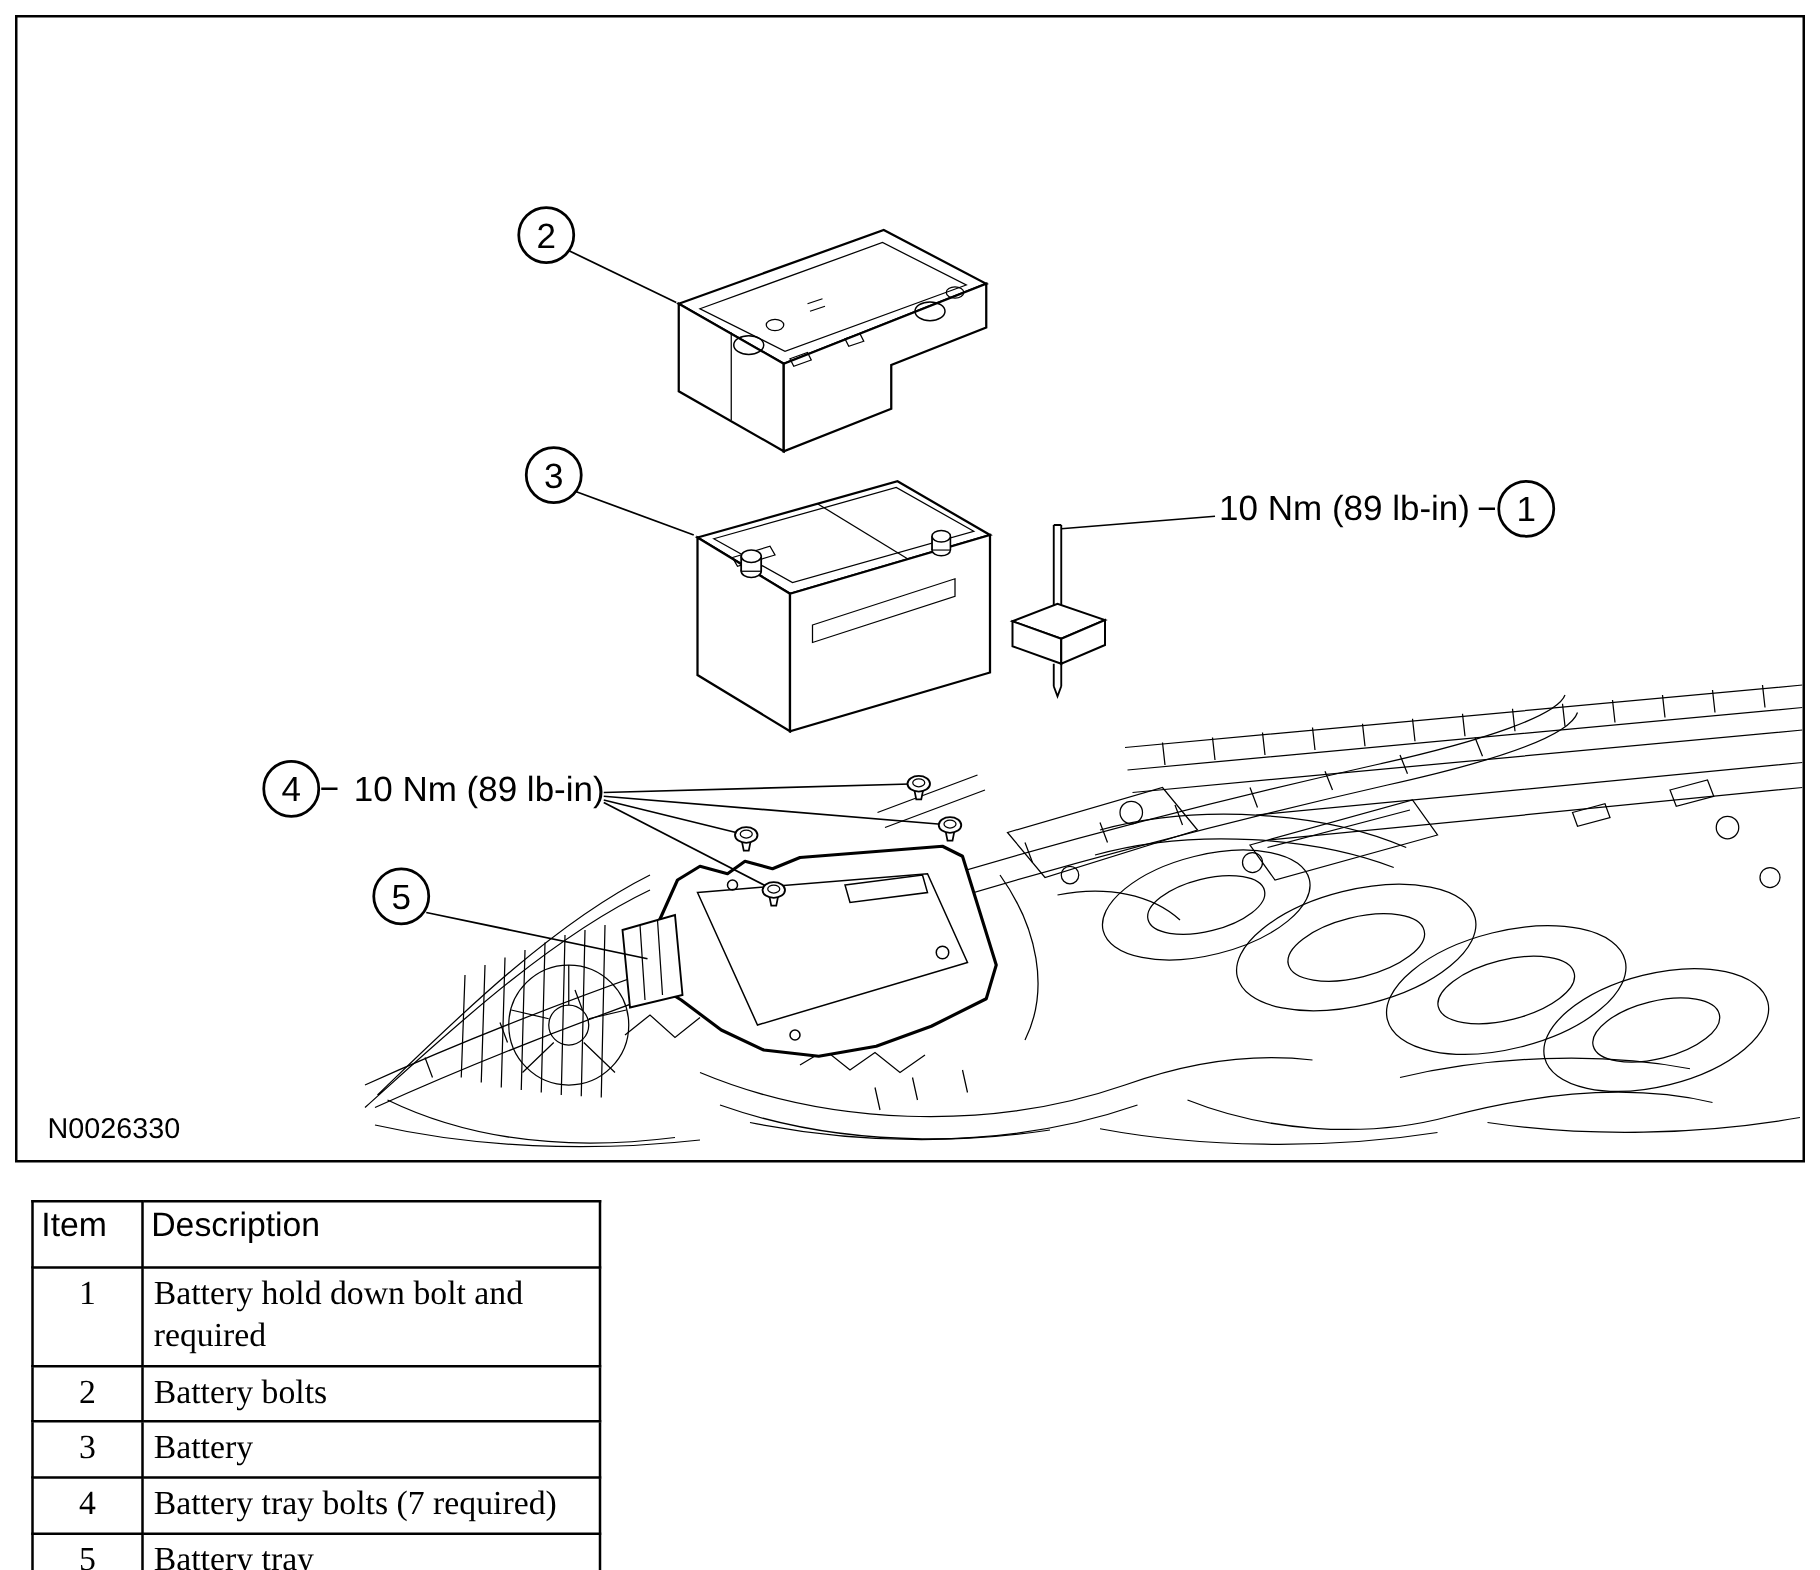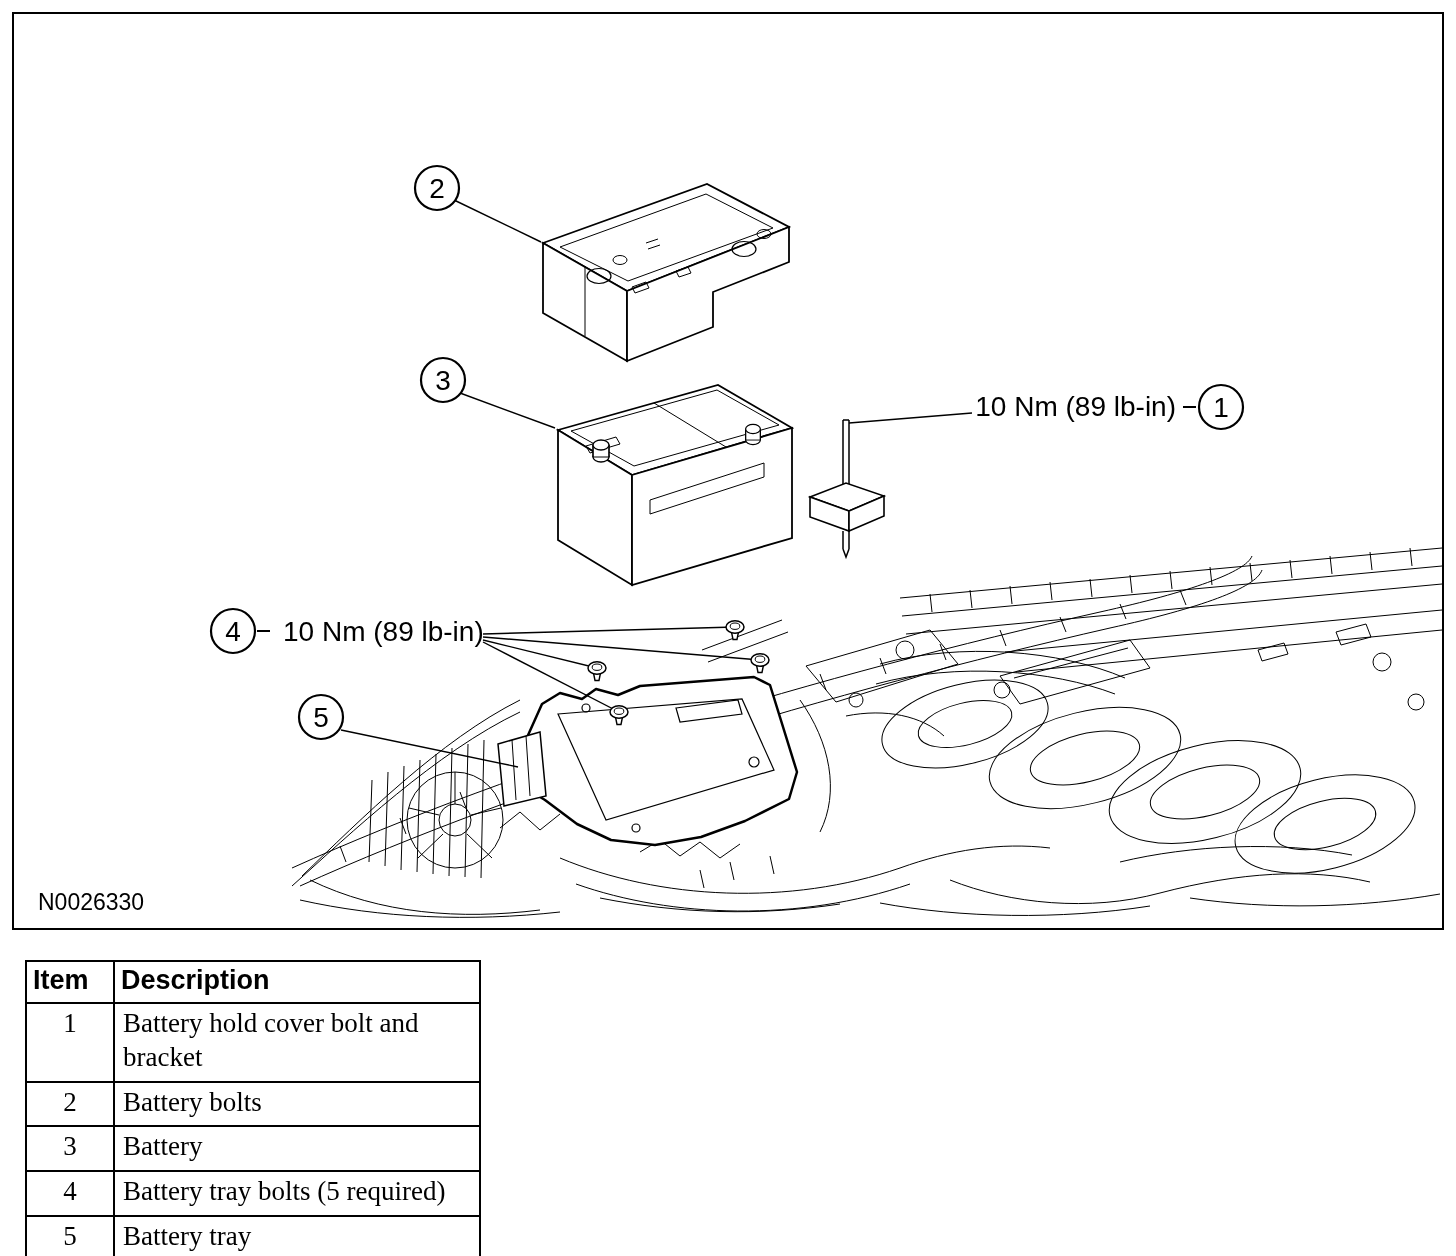--- a/index.html
+++ b/index.html
@@ -6,22 +6,22 @@
   .page{position:relative;width:1456px;height:1256px;background:#fff;overflow:hidden;
         font-family:"Liberation Sans",sans-serif;}
   .figure-frame{position:absolute;left:12px;top:12px;width:1432px;height:918px;
         border:2px solid #000;box-sizing:border-box;background:#fff;}
   .figure-frame svg{display:block;}
   table.legend{position:absolute;left:25px;top:960px;border-collapse:collapse;
         table-layout:fixed;background:#fff;}
   table.legend col.c-item{width:88px;}
   table.legend col.c-desc{width:366px;}
   table.legend th,table.legend td{border:2px solid #000;vertical-align:top;}
-  table.legend th{font-family:"Liberation Sans",sans-serif;font-weight:bold;font-size:27px;
-        text-align:left;padding:3px 6px 6px 6px;}
+  table.legend th{font-family:"Liberation Sans",sans-serif;font-weight:normal;font-size:27px;
+        text-align:left;padding:3px 6px 17px 6px;}
   table.legend td{font-family:"Liberation Serif",serif;font-size:27px;line-height:1.25;
         padding:3px 8px 6px 8px;}
   table.legend td.item{text-align:center;padding-left:2px;padding-right:2px;}
 </style>
 </head>
 <body>
 
 <div class="page">
 
   <div class="figure-frame">
@@ -167,33 +167,33 @@
       </colgroup>
     <thead>
       <tr>
         <th>Item</th>
         <th>Description</th>
       </tr>
     </thead>
     <tbody>
       <tr>
         <td class="item">1</td>
-        <td class="desc">Battery hold cover bolt and bracket</td>
+        <td class="desc">Battery hold down bolt and required</td>
       </tr>
       <tr>
         <td class="item">2</td>
         <td class="desc">Battery bolts</td>
       </tr>
       <tr>
         <td class="item">3</td>
         <td class="desc">Battery</td>
       </tr>
       <tr>
         <td class="item">4</td>
-        <td class="desc">Battery tray bolts (5 required)</td>
+        <td class="desc">Battery tray bolts (7 required)</td>
       </tr>
       <tr>
         <td class="item">5</td>
         <td class="desc">Battery tray</td>
       </tr>
     </tbody>
   </table>
 
 </div>
 

